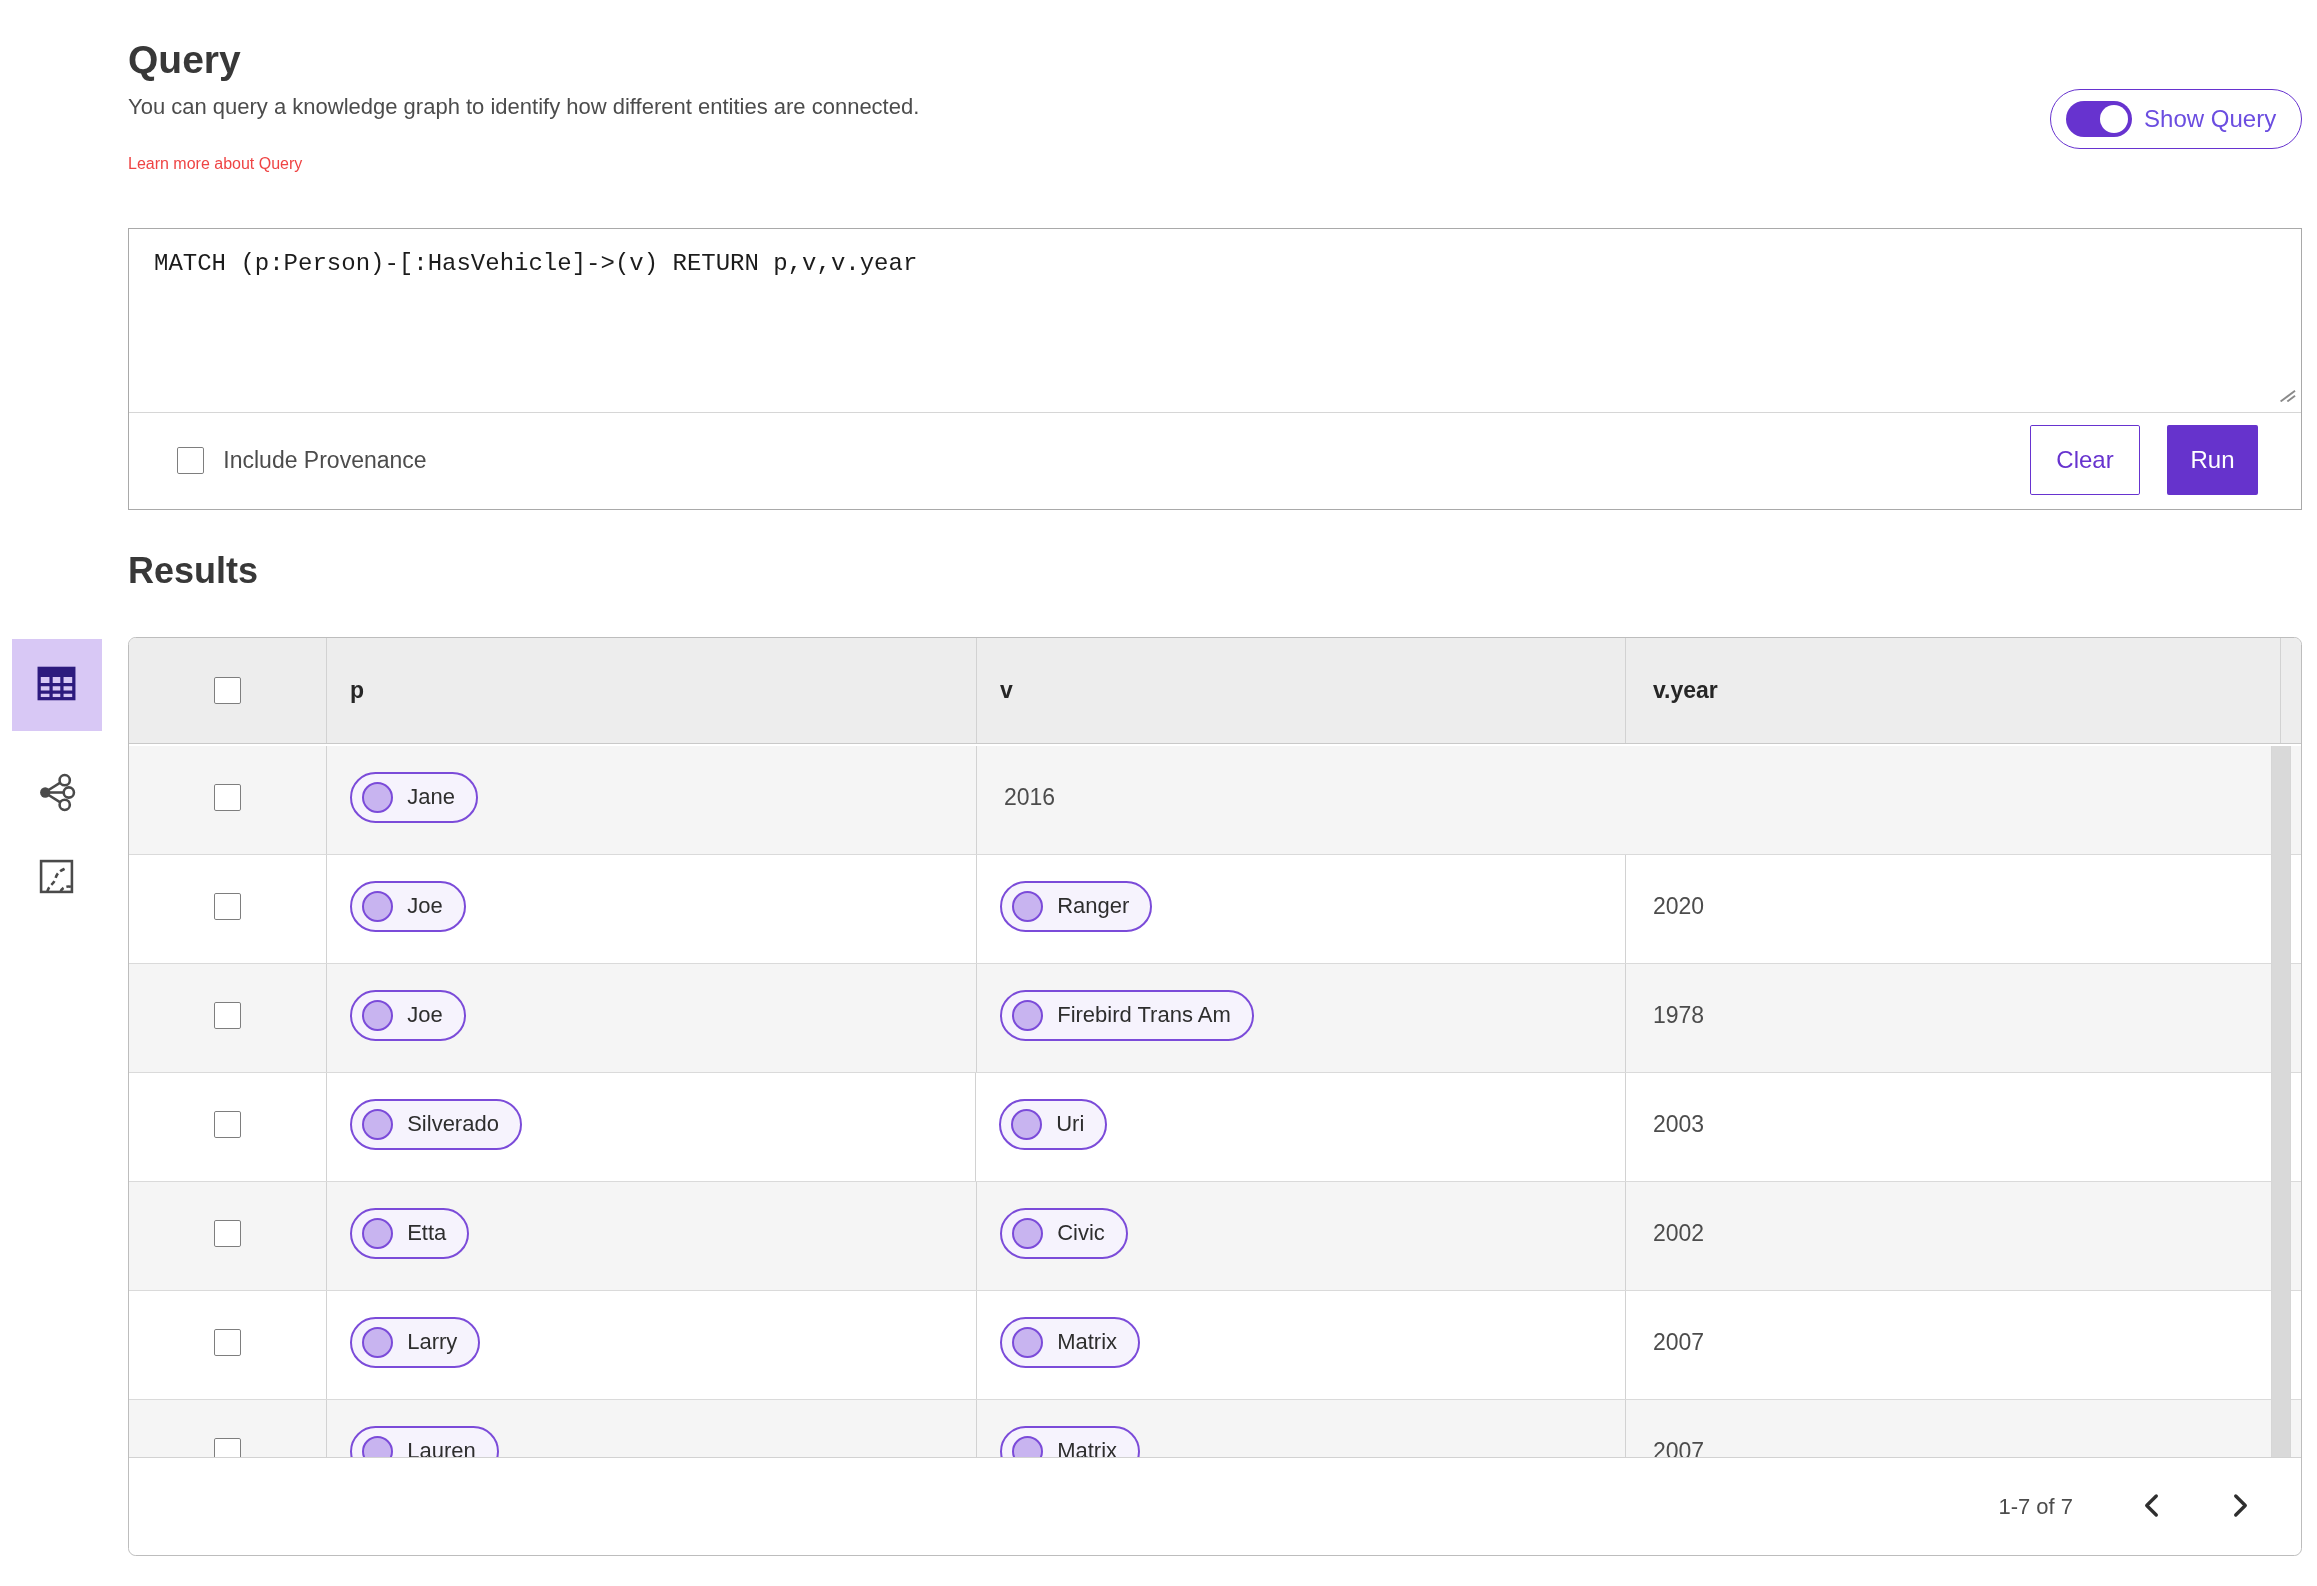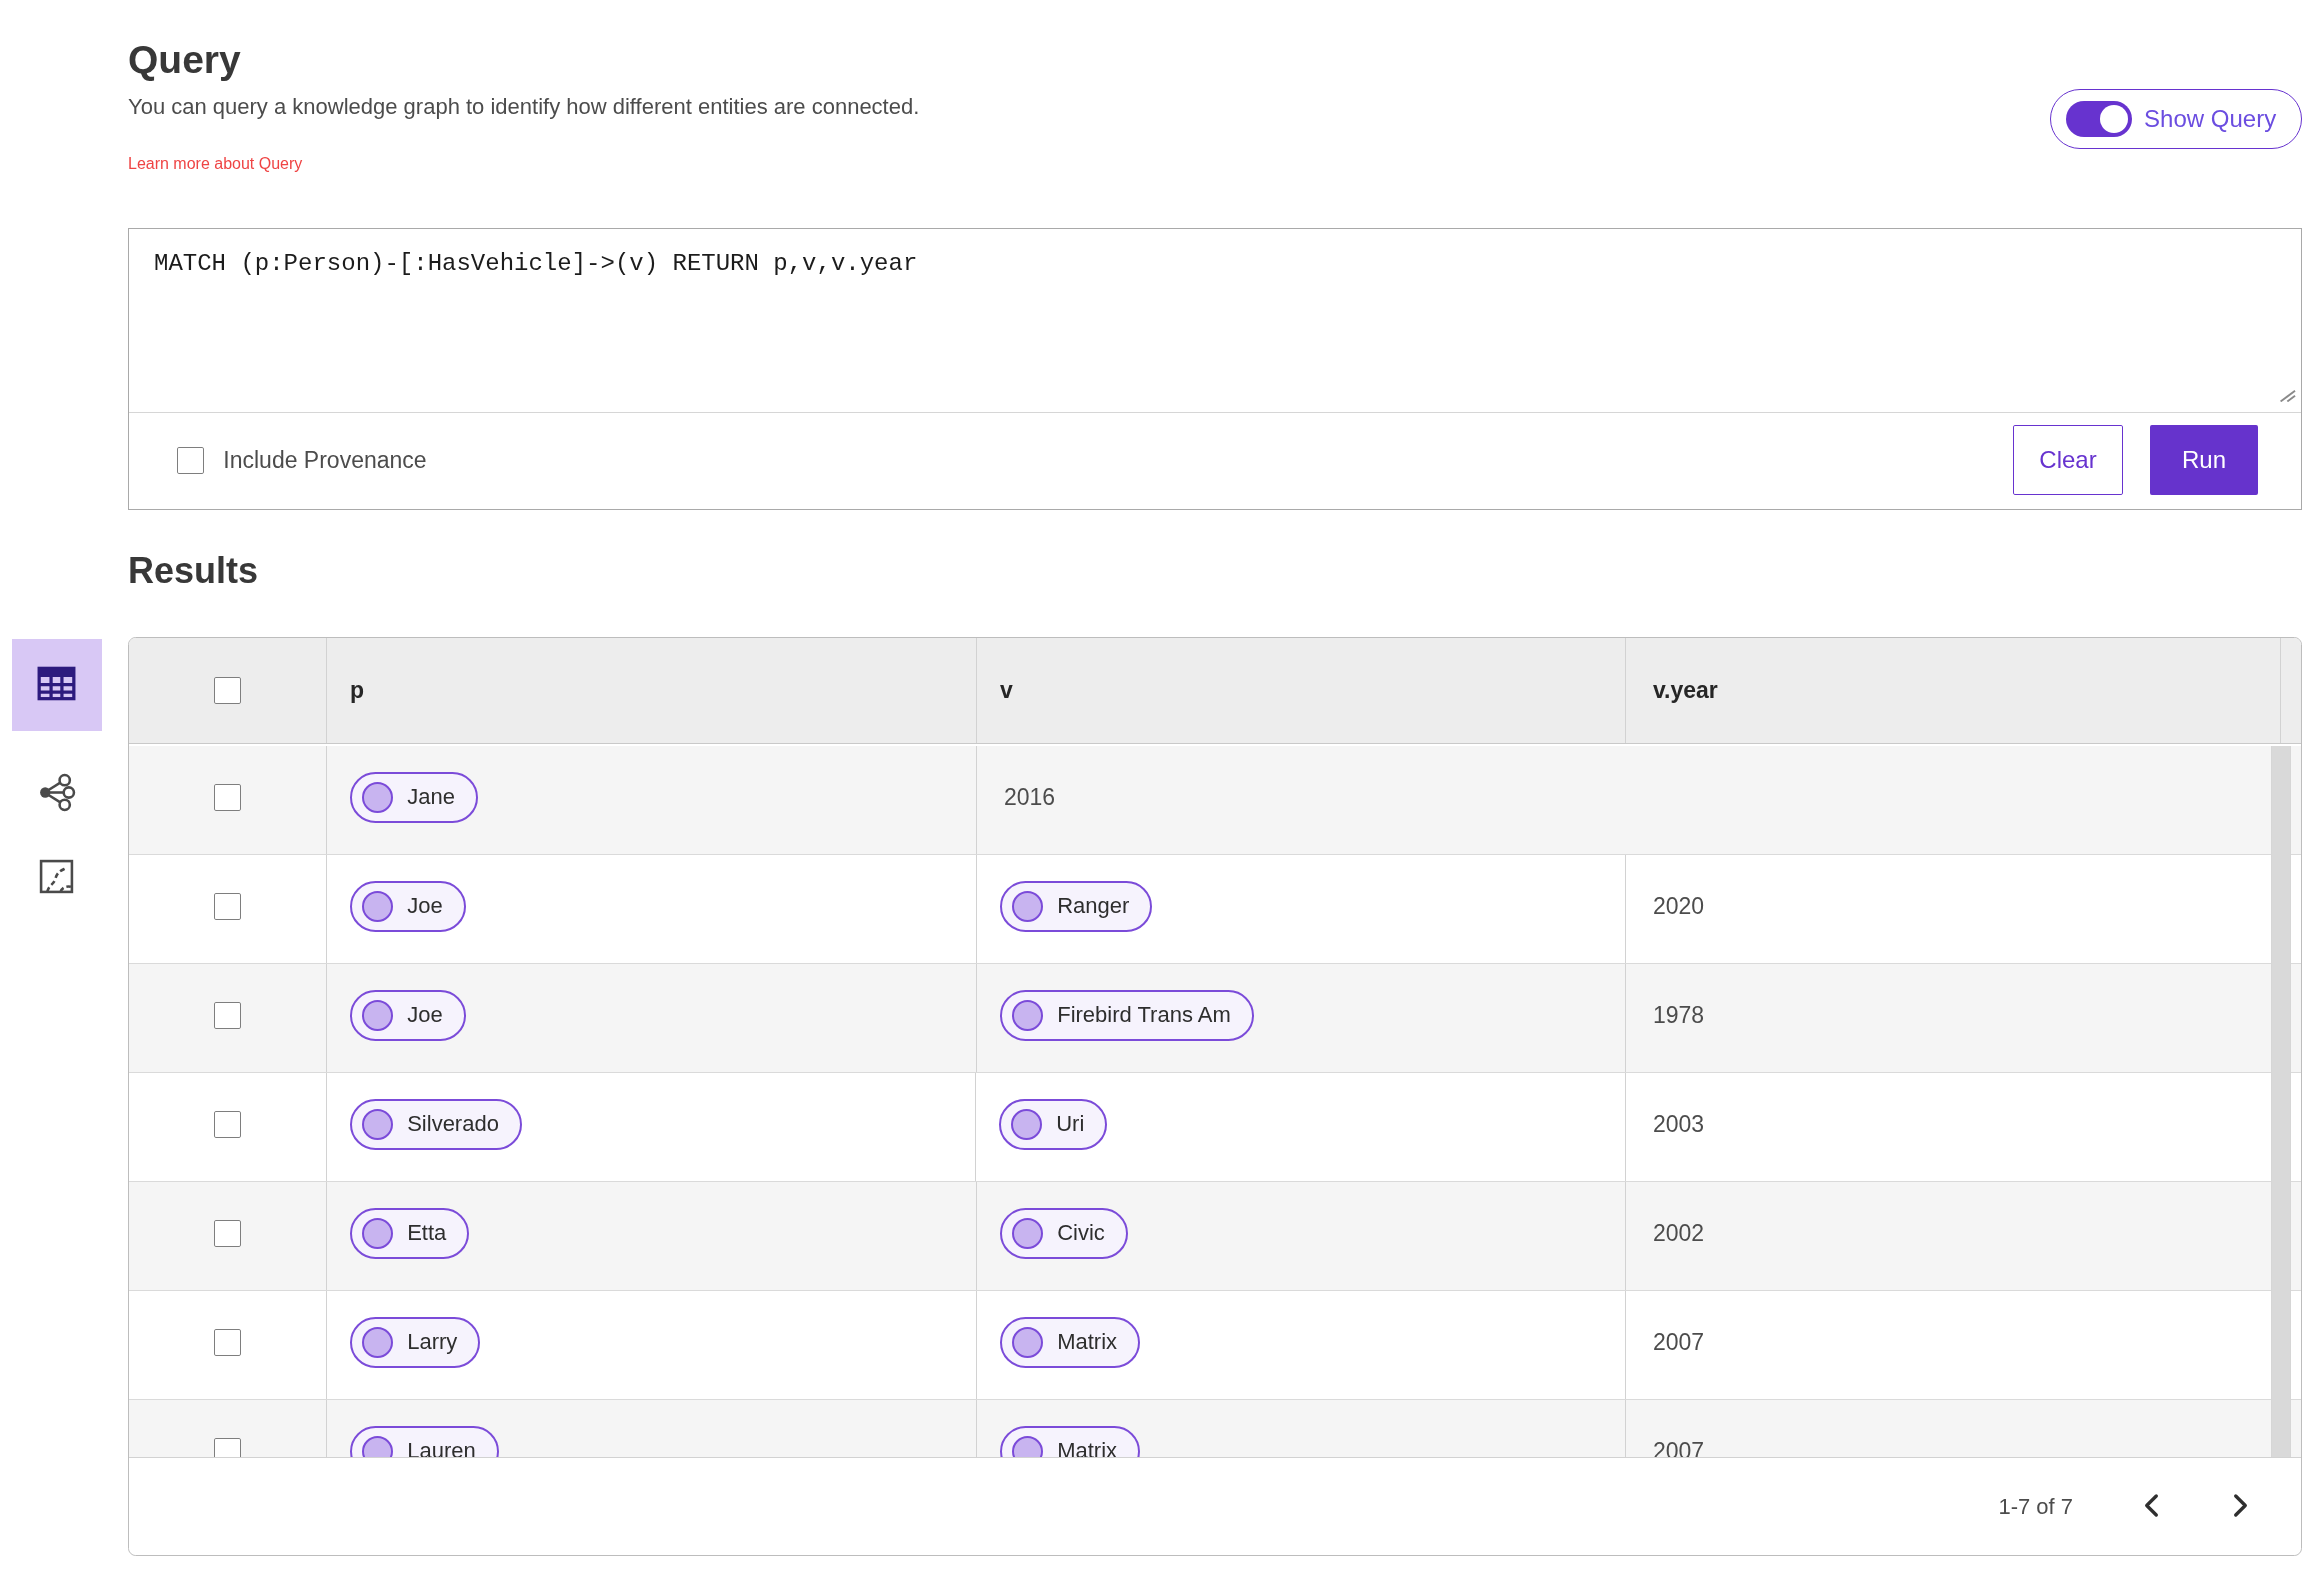--- a/index.html
+++ b/index.html
@@ -27,21 +27,21 @@
   .resize-grip { position:absolute; right:4.8px; bottom:5.8px; }
   .query-footer { height:95px; border-top:1.9px solid #d6d6d6; display:flex; align-items:center;
     padding:0 43px 0 48px; }
   .checkbox { display:inline-block; width:27px; height:27px; border:1.9px solid #7e7e7e;
     border-radius:1.9px; background:#fff; cursor:pointer; flex:none; }
   .provenance-label { font-size:23px; color:#4c4c4c; margin-left:19.3px; }
   .query-footer .spacer { flex:1; }
   .btn { height:70px; font-size:24px; display:inline-flex; align-items:center; justify-content:center;
     border-radius:1.9px; cursor:pointer; font-family:"Liberation Sans",sans-serif; }
   .btn-clear { width:110px; background:#fff; border:1.9px solid #6733cf; color:#6733cf; margin-right:27px; }
-  .btn-run   { width:108px;  background:#6633cc; border:none; color:#fff; }
+  .btn-run   { width:91px;  background:#6633cc; border:none; color:#fff; }
 
   
   .results-title { position:absolute; left:128px; top:550px; font-size:36px; font-weight:bold; color:#383838; }
 
   .view-switcher { position:absolute; left:11.6px; top:639px; width:90px;
     display:flex; flex-direction:column; align-items:center; }
   .view-btn { width:90px; height:92px; display:flex; align-items:center; justify-content:center; cursor:pointer; }
   .view-btn.active { background:#d8c8f5; }
   .view-btn.plain { height:auto; padding:0; margin-top:42px; }
 

